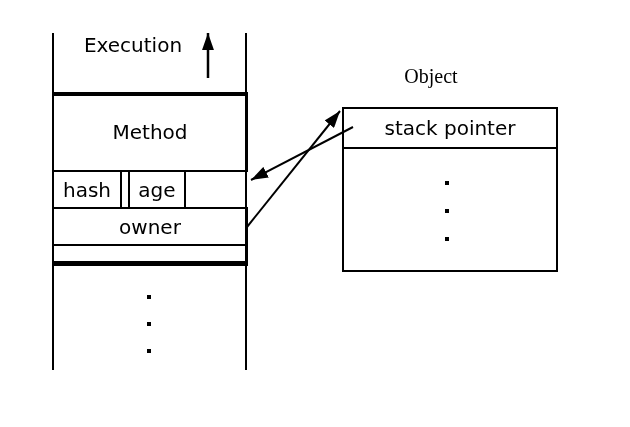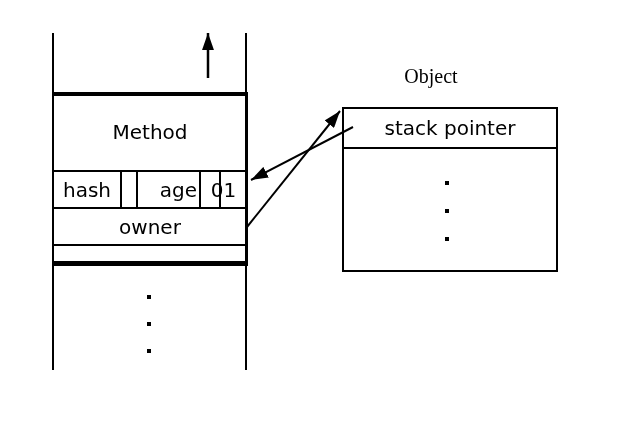--- a/index.html
+++ b/index.html
@@ -53,21 +53,21 @@
     align-items: center;
     justify-content: center;
     font-size: 20px;
   }
   .method-cell {
     left: 52px; top: 94px; width: 196px; height: 78px;
     flex-direction: row;
     border-top: none;
   }
   .hash-cell  { left: 52px;  top: 170px; width: 70px; height: 39px; }
-  .age-cell   { left: 128px; top: 170px; width: 85px; height: 39px; margin-left: 8px; }
+  .age-cell   { left: 128px; top: 170px; width: 58px; height: 39px; }
   .c01-cell   { left: 199px; top: 170px; width: 49px; height: 39px; }
   .owner-cell { left: 52px;  top: 207px; width: 196px; height: 39px; text-align: right; }
   .thin-cell  { left: 52px;  top: 244px; width: 196px; height: 20px; }
 
   .object-title { left: 323px; top: 64px; width: 216px; font-family: Liberation Serif, serif; }
 
   .object-box {
     position: absolute;
     left: 342px; top: 107px; width: 216px; height: 165px;
     border: 2px solid var(--ink);
@@ -94,37 +94,35 @@
 </style>
 </head>
 <body>
 
 <div class="canvas">
 
   <div class="rail rail-left"></div>
   <div class="rail rail-right"></div>
 
   <div class="label2 exec-label">
+    <div>Execution</div>
   </div>
 
   <div class="thick thick1"></div>
   <div class="thick thick2"></div>
 
   <div class="cell method-cell">
     <div>Method</div>
   </div>
 
   <div class="cell hash-cell">
     <span>hash</span>
   </div>
   <div class="cell age-cell">
     <span>age</span>
-  </div>
-  <div class="cell c01-cell">
-    <span>01</span>
   </div>
 
   <div class="cell owner-cell">
     <span>owner</span>
   </div>
 
   <div class="cell thin-cell"></div>
 
   <div>
     <div class="dot" style="left:147px; top:295px;"></div>

